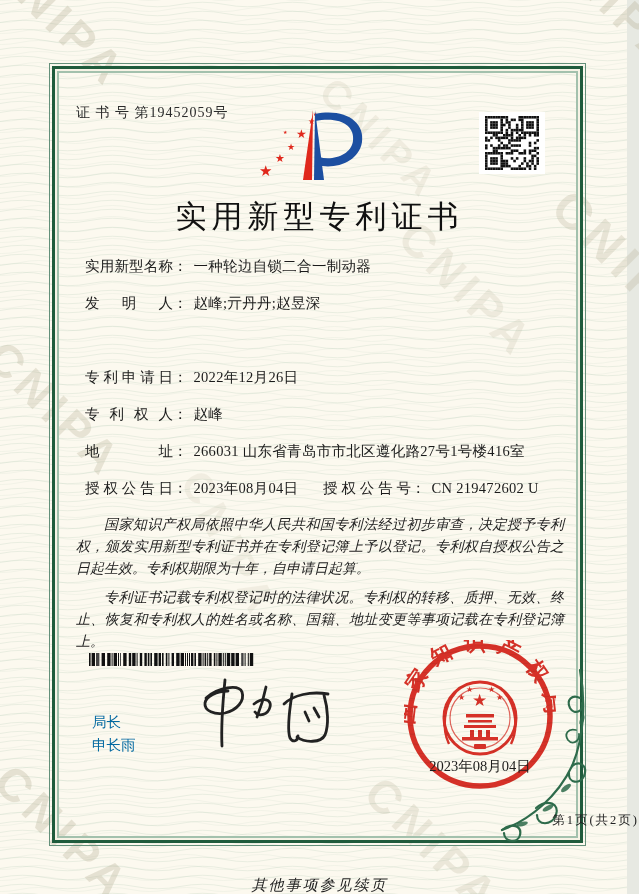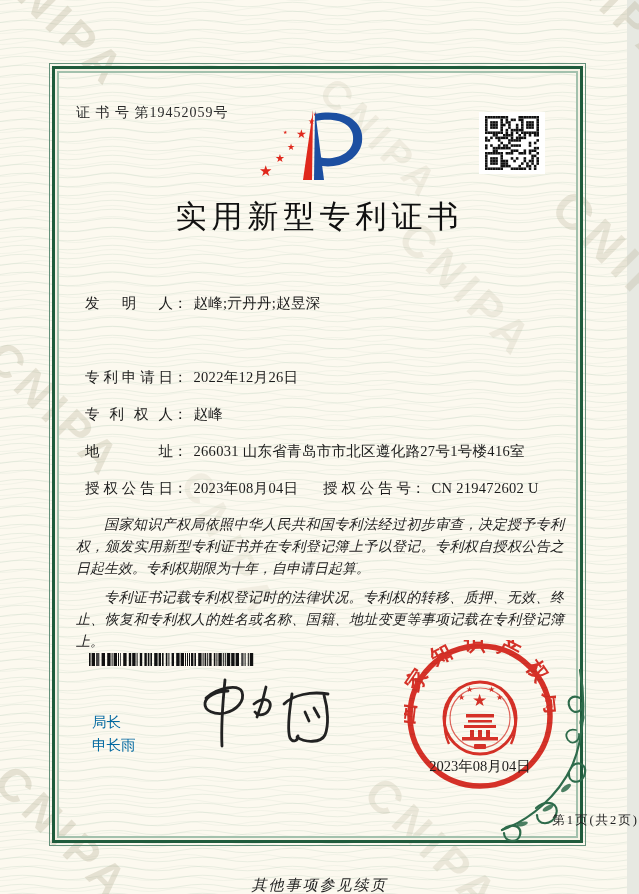--- a/index.html
+++ b/index.html
@@ -326,20 +326,23 @@
         <rect x="33.42857142857143" y="51.42857142857143" width="2.5714285714285716" height="2.5714285714285716" fill="#111"></rect>
         <rect x="36" y="51.42857142857143" width="2.5714285714285716" height="2.5714285714285716" fill="#111"></rect>
         <rect x="38.57142857142858" y="51.42857142857143" width="2.5714285714285716" height="2.5714285714285716" fill="#111"></rect>
         <rect x="43.714285714285715" y="51.42857142857143" width="2.5714285714285716" height="2.5714285714285716" fill="#111"></rect>
         <rect x="48.85714285714286" y="51.42857142857143" width="2.5714285714285716" height="2.5714285714285716" fill="#111"></rect>
       </svg>
   </div>
 
   <div class="title">实用新型专利证书</div>
 
+  <div class="row" style="top:257px">
+    <span class="lbl">实用新型名称</span><span class="colon">：</span><span class="val">一种轮边自锁二合一制动器</span>
+  </div>
   <div class="row" style="top:294px">
     <span class="lbl">发明人</span><span class="colon">：</span><span class="val">赵峰;亓丹丹;赵昱深</span>
   </div>
   <div class="row" style="top:368px">
     <span class="lbl">专利申请日</span><span class="colon">：</span><span class="val">2022年12月26日</span>
   </div>
   <div class="row" style="top:405px">
     <span class="lbl">专利权人</span><span class="colon">：</span><span class="val">赵峰</span>
   </div>
   <div class="row" style="top:442px">

